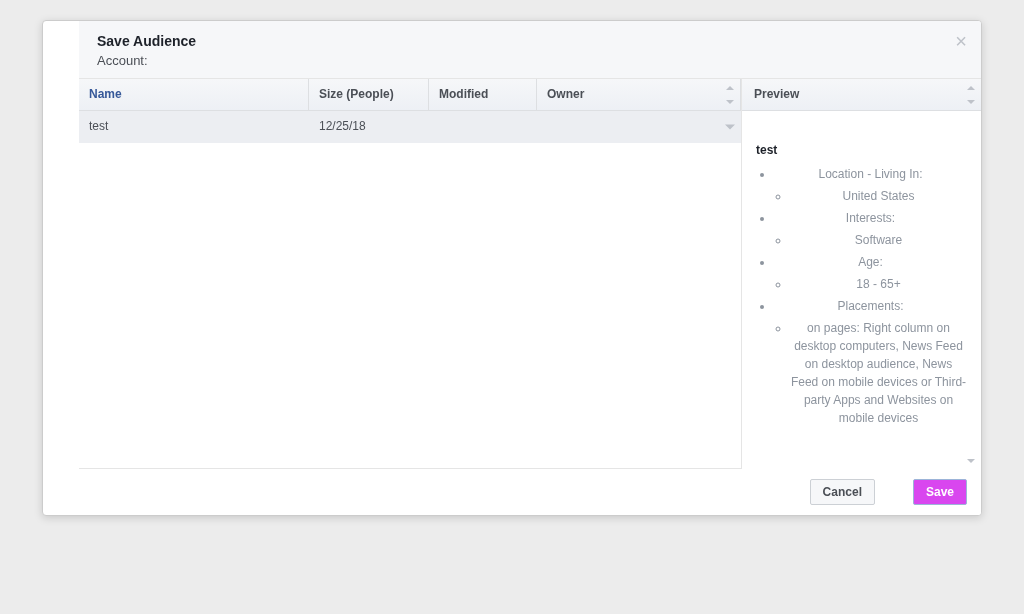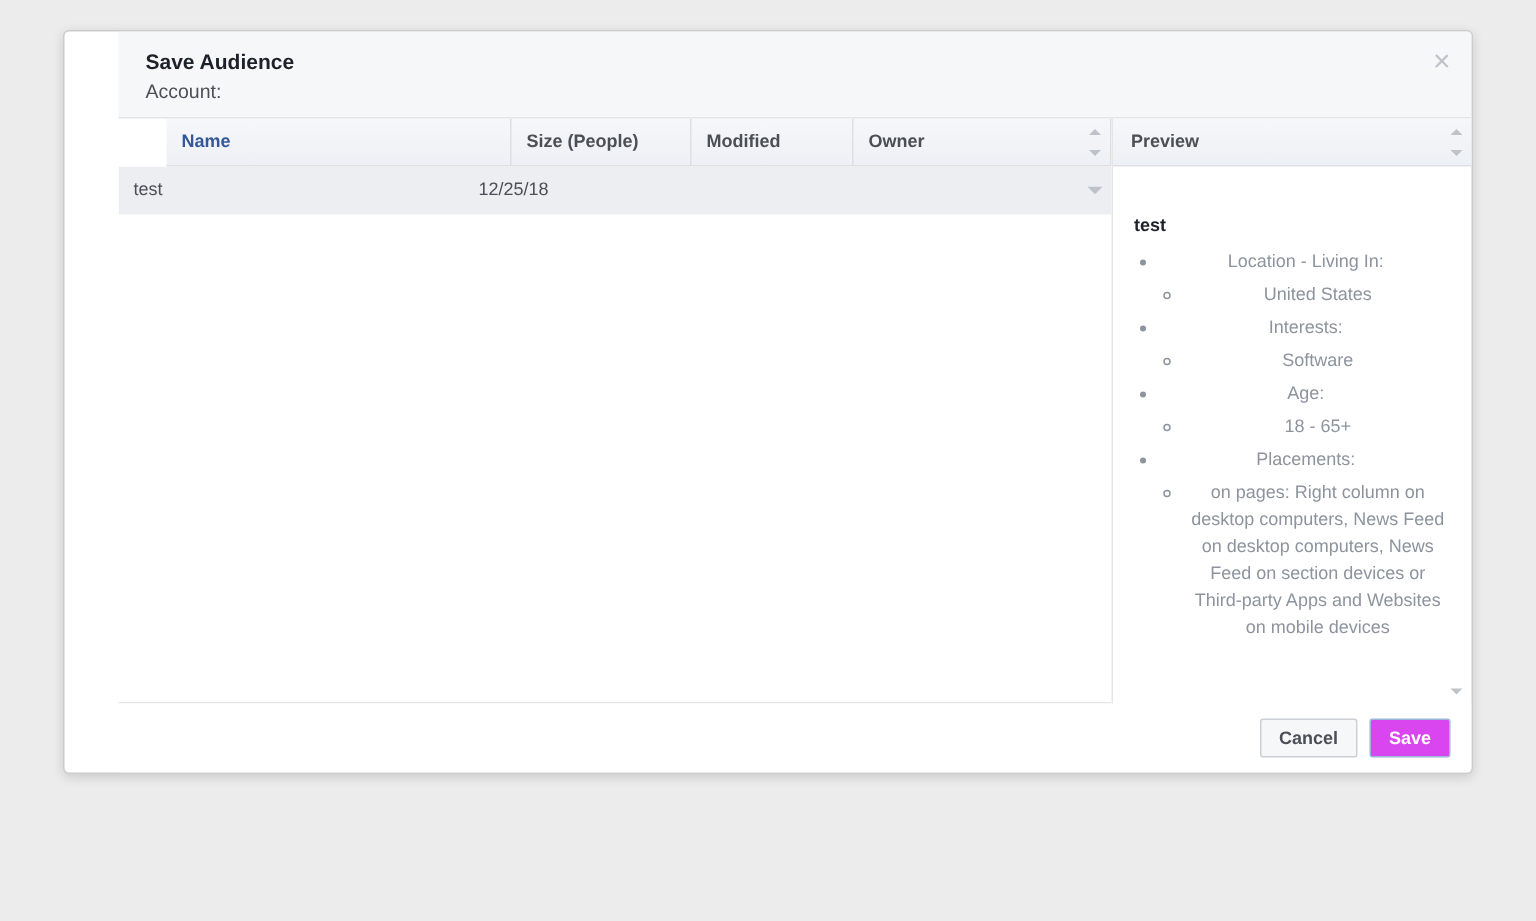--- a/index.html
+++ b/index.html
@@ -93,21 +93,20 @@
       gap: 22px;
     }
     .col-header {
       background: linear-gradient(to bottom, #f6f7f9, #edf0f5);
       border-bottom: 1px solid #dddfe2;
       display: flex;
       height: 32px;
       font-size: 12px;
       color: #4b4f56;
       font-weight: bold;
-      margin-left: 32px;
     }
     .col-header > div {
       padding: 8px 10px;
       border-right: 1px solid #dddfe2;
     }
     .col-name { width: 230px; color: #365899; }
     .col-size { width: 120px; }
     .col-modified { width: 108px; }
     .col-owner { flex: 1; border-right: none; position: relative; }
     .col-owner .sort-arrows {
@@ -224,20 +223,21 @@
       gap: 8px;
       background: #fff;
     }
     .btn {
       padding: 5px 12px;
       font-size: 12px;
       font-weight: bold;
       border-radius: 2px;
       cursor: pointer;
       border: 1px solid;
+      margin-left: 30px;
     }
     .btn-cancel {
       background: #f6f7f9;
       border-color: #ccd0d5;
       color: #4b4f56;
     }
     .btn-save {
       background: #d946ef;
       border-color: #9cb4d8;
       color: #fff;
@@ -305,21 +305,21 @@
           </li>
           <li>
             <span>Age:</span>
             <ul>
                 <li>18 - 65+</li>
               </ul>
           </li>
           <li>
             <span>Placements:</span>
             <ul>
-                <li>on pages: Right column on desktop computers, News Feed on desktop computers, News Feed on section devices or Third-party Apps and Websites on mobile devices</li>
+                <li>on pages: Right column on desktop computers, News Feed on desktop audience, News Feed on mobile devices or Third-party Apps and Websites on mobile devices</li>
               </ul>
           </li>
         </ul>
       </div>
       <div class="preview-down-arrow"></div>
     </div>
   </div>
 
   <div class="dialog-footer">
     <button class="btn btn-cancel">Cancel</button>

